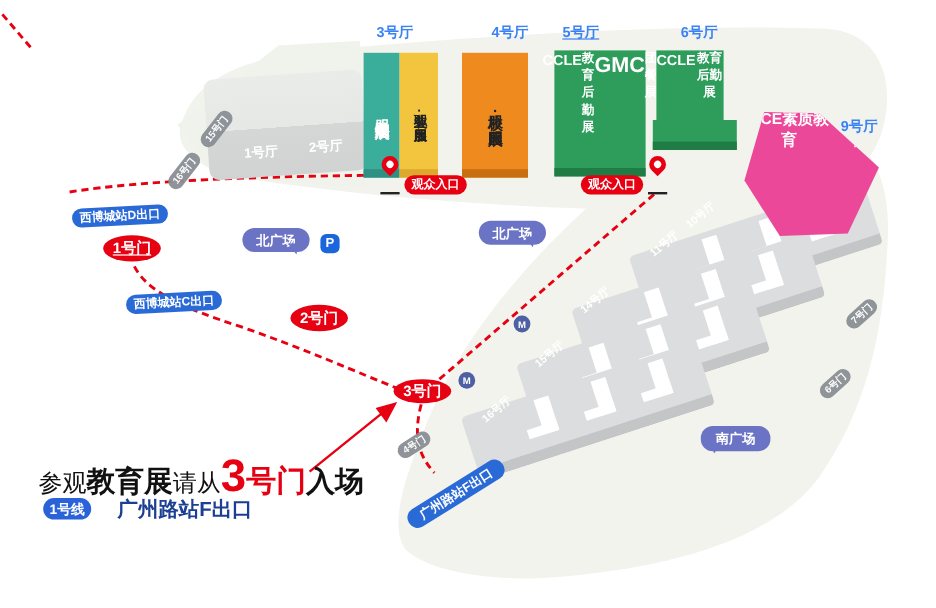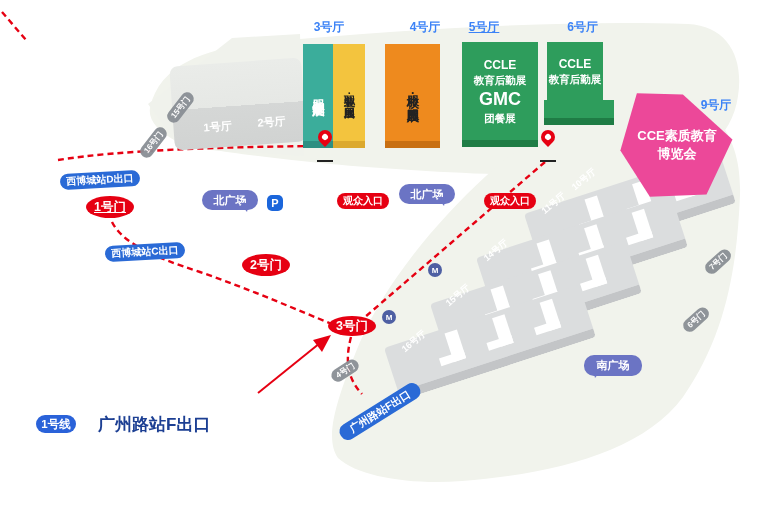--- a/index.html
+++ b/index.html
@@ -2,39 +2,39 @@
 <html><head>
 <meta charset="utf-8">
 <style>
   html,body{margin:0;padding:0;background:#fff;}
   #stage{position:relative;width:780px;height:507px;overflow:hidden;background:#fff;
          font-family:"Liberation Sans","DejaVu Sans",sans-serif;}
   .abs{position:absolute;}
   .hall-top-label{position:absolute;font-size:12px;font-weight:800;color:#3b82f6;text-align:center;width:54px;}
   .vblock{position:absolute;display:flex;align-items:center;justify-content:center;}
   .vtext{writing-mode:vertical-rl;text-orientation:upright;font-weight:800;letter-spacing:1px;}
-  .hblock{position:absolute;display:flex;flex-direction:column;justify-content:center;
+  .hblock{position:absolute;display:flex;justify-content:center;
           font-weight:800;text-align:center;color:#fff;}
   .gate{position:absolute;background:#E60012;color:#fff;font-weight:800;border-radius:50%;
         display:flex;align-items:center;justify-content:center;font-size:12.5px;}
   .mpill{position:absolute;background:#2A6AD6;color:#fff;font-weight:700;font-size:10px;border-radius:8px;
          display:flex;align-items:center;justify-content:center;}
   .roadpill{position:absolute;background:#8A8F95;color:#fff;font-weight:700;font-size:8px;border-radius:7px;
             padding:1px 5px;white-space:nowrap;opacity:.95;}
   .bubble{position:absolute;background:#6B74C4;color:#fff;font-weight:700;font-size:11px;border-radius:10px;
           display:flex;align-items:center;justify-content:center;}
   .tail-r{position:absolute;bottom:-7px;right:9px;width:0;height:0;border:5px solid transparent;
           border-top:9px solid #6B74C4;border-left-width:7px;border-right-width:2px;}
   .tail-l{position:absolute;bottom:-7px;left:9px;width:0;height:0;border:5px solid transparent;
           border-top:9px solid #6B74C4;border-right-width:7px;border-left-width:2px;}
   .pin{position:absolute;width:14px;height:14px;background:#E60012;border-radius:50% 50% 50% 0;
        transform:rotate(-45deg);}
   .pin i{position:absolute;left:4px;top:4px;width:6px;height:6px;background:#fff;border-radius:50%;}
   .ent-label{position:absolute;background:#E60012;color:#fff;font-weight:800;font-size:10px;border-radius:8px;
-             padding:1px 6px;white-space:nowrap;margin-top:47px;}
+             padding:1px 6px;white-space:nowrap;}
   .slab{position:absolute;width:205px;height:46px;background:#DBDDDE;border-bottom:9px solid #C3C5C7;
         border-radius:4px;transform:rotate(-18deg);transform-origin:left top;}
   .slot{position:absolute;top:5px;width:13px;height:30px;background:#fff;}
   .slot::after{content:"";position:absolute;left:-13px;top:22px;width:26px;height:8px;background:#fff;}
   .shall{position:absolute;color:#fff;font-weight:700;font-size:9px;white-space:nowrap;transform:rotate(-40deg);}
   .metro{position:absolute;width:14px;height:14px;border-radius:50%;background:#4E5FA3;color:#fff;
          font-size:8px;font-weight:800;display:flex;align-items:center;justify-content:center;}
   .note-line1{position:absolute;left:32px;top:380px;display:flex;align-items:baseline;white-space:nowrap;color:#111;}
 </style>
 </head>
@@ -159,17 +159,25 @@
               font-weight:800;font-size:11px;display:flex;align-items:center;justify-content:center;">P</div>
   <div class="metro" style="left:428px;top:263px;">M</div>
   <div class="metro" style="left:382px;top:310px;">M</div>
 
   <span class="roadpill" style="left:163px;top:101px;transform:rotate(-52deg);">15号门</span>
   <span class="roadpill" style="left:136px;top:136px;transform:rotate(-52deg);">16号门</span>
   <span class="roadpill" style="left:703px;top:255px;transform:rotate(-42deg);">7号门</span>
   <span class="roadpill" style="left:681px;top:313px;transform:rotate(-42deg);">6号门</span>
   <span class="roadpill" style="left:330px;top:364px;transform:rotate(-33deg);">4号门</span>
 
+  <div class="note-line1">
+    <span style="font-size:20px;">参观</span>
+    <span style="font-size:24px;font-weight:800;">教育展</span>
+    <span style="font-size:20px;">请从</span>
+    <span style="font-size:38px;font-weight:800;color:#E60012;line-height:.9;">3</span>
+    <span style="font-size:25px;font-weight:800;color:#E60012;">号门</span>
+    <span style="font-size:24px;font-weight:800;">入场</span>
+  </div>
   <div class="abs" style="left:36px;top:415px;width:40px;height:18px;background:#2A62D9;color:#fff;border-radius:10px;
               font-weight:800;font-size:11.5px;display:flex;align-items:center;justify-content:center;">1号线</div>
   <span class="abs" style="left:98px;top:413px;font-size:17px;font-weight:800;color:#1C3F93;">广州路站F出口</span>
 
 </div>
 
 </body></html>

